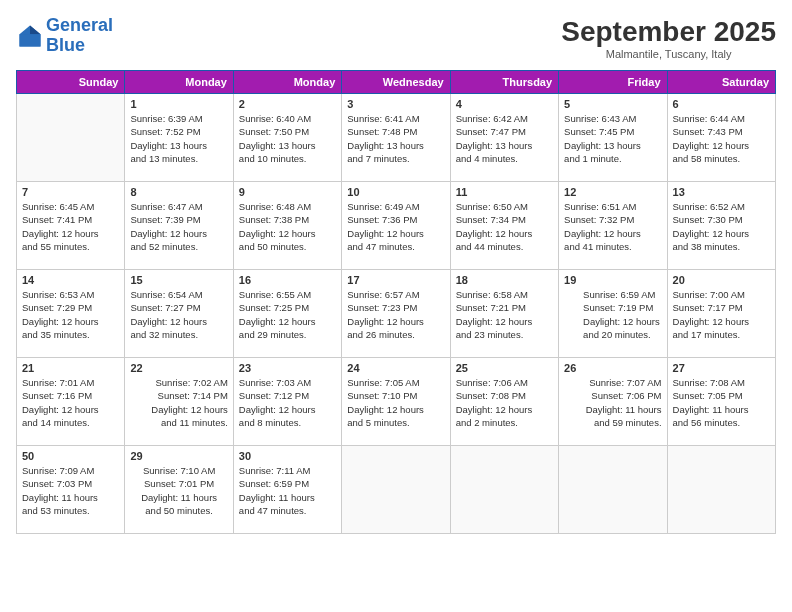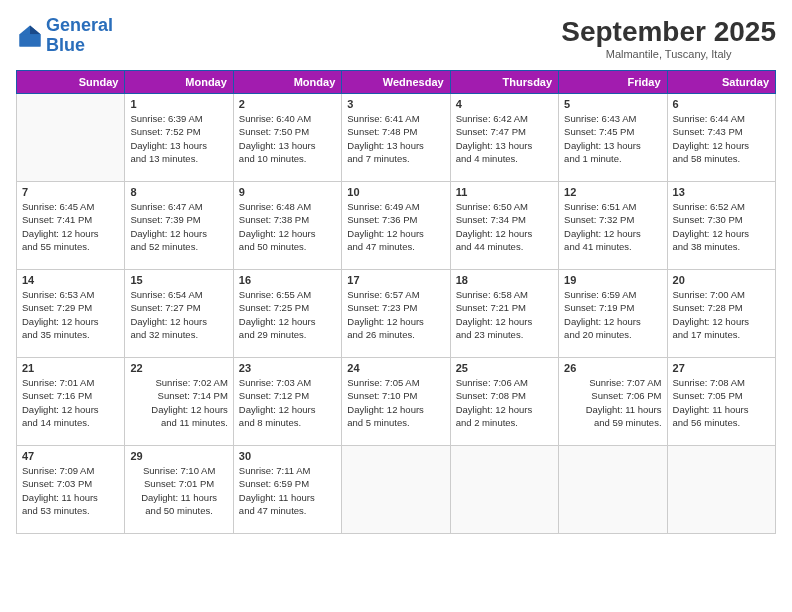--- a/index.html
+++ b/index.html
@@ -255,29 +255,29 @@
           </td>
           <td>
             <span class="day-num">18</span>
             <div class="day-info" style="white-space: pre-line;">Sunrise: 6:58 AM
 Sunset: 7:21 PM
 Daylight: 12 hours
 and 23 minutes.</div>
           </td>
           <td>
             <span class="day-num">19</span>
-            <div class="day-info" style="white-space: pre-line;">Sunrise: 6:59 AM
+            <div class="day-info" style="white-space: pre-line; margin-left: 19px;">Sunrise: 6:59 AM
 Sunset: 7:19 PM
 Daylight: 12 hours
 and 20 minutes.</div>
           </td>
           <td>
             <span class="day-num">20</span>
             <div class="day-info" style="white-space: pre-line;">Sunrise: 7:00 AM
-Sunset: 7:28 PM
+Sunset: 7:17 PM
 Daylight: 12 hours
 and 17 minutes.</div>
           </td>
         </tr>
         <tr class="week-row">
           <td>
             <span class="day-num">21</span>
             <div class="day-info" style="white-space: pre-line;">Sunrise: 7:01 AM
 Sunset: 7:16 PM
 Daylight: 12 hours
@@ -321,21 +321,21 @@
           <td>
             <span class="day-num">27</span>
             <div class="day-info" style="white-space: pre-line;">Sunrise: 7:08 AM
 Sunset: 7:05 PM
 Daylight: 11 hours
 and 56 minutes.</div>
           </td>
         </tr>
         <tr class="week-row">
           <td>
-            <span class="day-num">47</span>
+            <span class="day-num">50</span>
             <div class="day-info" style="white-space: pre-line;">Sunrise: 7:09 AM
 Sunset: 7:03 PM
 Daylight: 11 hours
 and 53 minutes.</div>
           </td>
           <td>
             <span class="day-num">29</span>
             <div class="day-info" style="white-space: pre-line; text-align: center;">Sunrise: 7:10 AM
 Sunset: 7:01 PM
 Daylight: 11 hours

